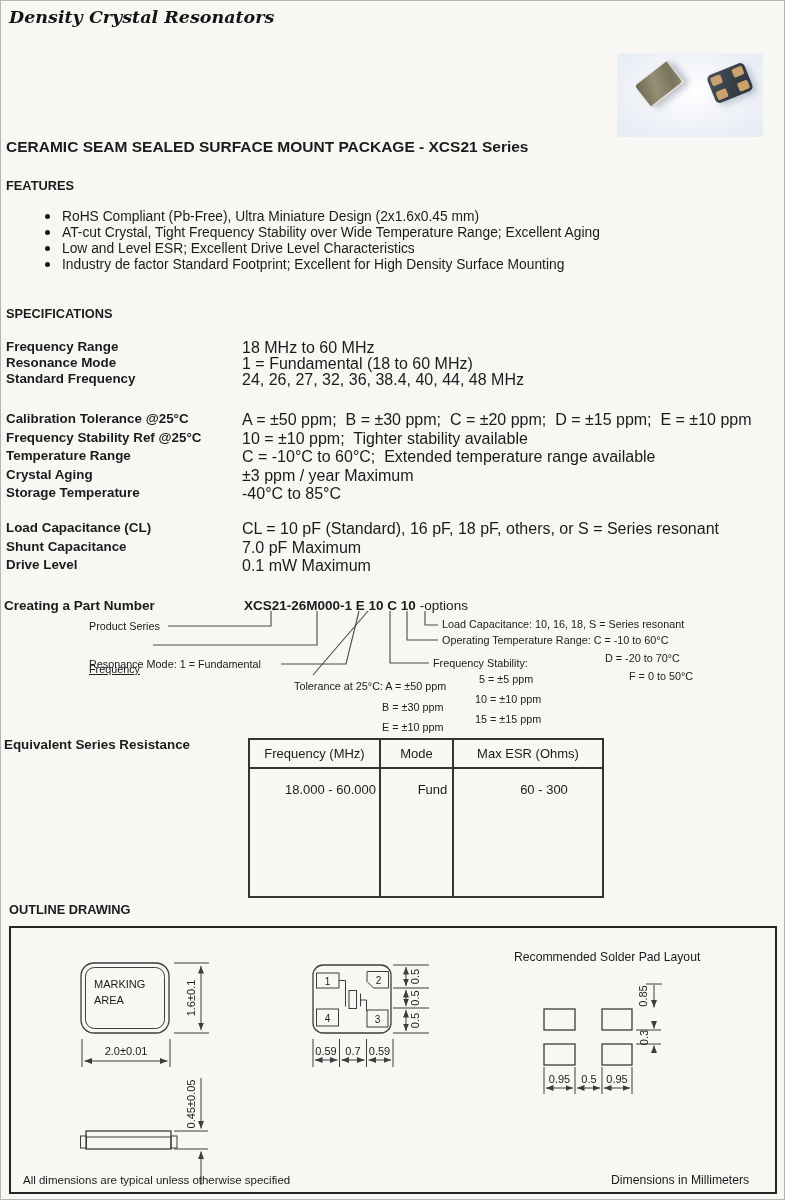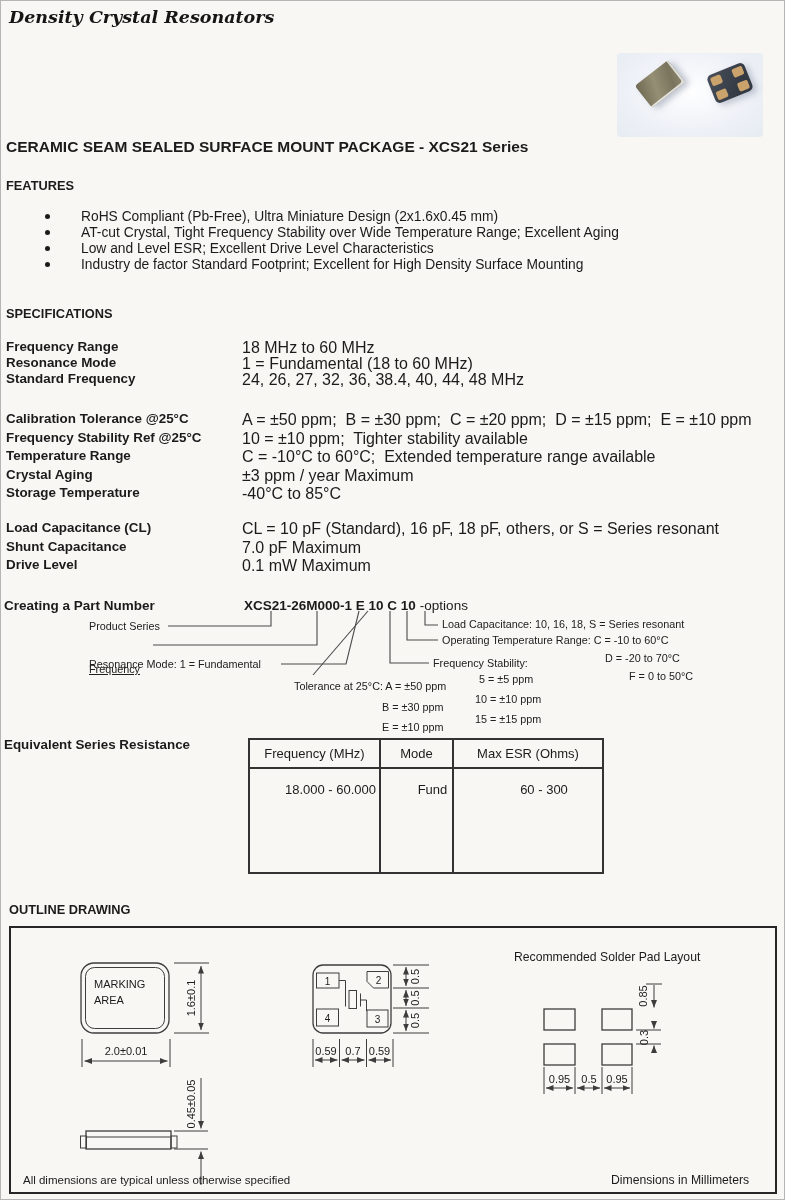--- a/index.html
+++ b/index.html
@@ -20,39 +20,39 @@
             background:linear-gradient(110deg,#6f6954 0%,#958f74 40%,#7a745e 75%,#8d8770 100%);
             box-shadow:3px 4px 6px rgba(140,150,170,.55), inset -2px -2px 0 rgba(255,255,255,.75);}
   .xtal-bot{position:absolute;left:93px;top:15px;width:40px;height:30px;border-radius:5px;
             transform:rotate(-22deg);background:linear-gradient(130deg,#4a505b,#343a44 70%);
             box-shadow:3px 4px 6px rgba(140,150,170,.5);}
   .pad{position:absolute;width:11px;height:9px;background:#c9a36b;border-radius:2px;}
   .pad.p1{left:3px;top:3px;} .pad.p2{left:26px;top:3px;}
   .pad.p3{left:3px;top:18px;} .pad.p4{left:26px;top:18px;}
   
   .feat{left:44px;top:208px;}
-  .frow{display:flex;height:16.1px;font-size:13.8px;align-items:flex-start;gap:19px;}
+  .frow{display:flex;height:16.1px;font-size:13.8px;align-items:flex-start;}
   .dot{width:5px;height:5px;border-radius:50%;background:#1b1b1b;margin:5px 12px 0 0;flex:none;}
   
   .sgroup{left:5px;}
   .srow{display:flex;}
   .g16 .srow{height:16.2px;} .g18 .srow{height:18.6px;}
   .sl{width:236px;flex:none;font-weight:bold;font-size:13.4px;}
   .sv{font-size:16px;white-space:pre-wrap;}
   
   .pnrow{left:3px;top:597px;font-size:13.5px;white-space:nowrap;}
   .pnh{font-weight:bold;display:inline-block;width:240px;}
   .pnn{font-weight:bold;}
   .pns{font-weight:normal;margin-left:4px;text-align:right;}
   .pnsvg{left:0;top:595px;}
   .pnsvg path{stroke:#4a4a4a;stroke-width:1.1;fill:none;}
   .cl{position:absolute;font-size:10.8px;color:#202020;white-space:nowrap;}
   
   .esrh{left:3px;top:736px;font-size:13.4px;font-weight:bold;}
-  .esrt{left:247px;top:737px;width:356px;height:136px;border:2px solid #333;box-sizing:border-box;
+  .esrt{left:247px;top:737px;width:356px;height:160px;border:2px solid #333;box-sizing:border-box;
         display:grid;grid-template-columns:129px 73px 1fr;grid-template-rows:29px 1fr;background:transparent;}
   .cell{display:flex;justify-content:center;font-size:13px;box-sizing:border-box;}
   .hc{align-items:center;border-bottom:2px solid #333;}
   .bc{align-items:flex-start;padding-top:13px;padding-left:32px;}
   .blft{border-left:2px solid #333;}
   
   .odh{left:8px;top:901px;}
   .odbox{left:8px;top:925px;width:768px;height:268px;border:2px solid #262626;box-sizing:border-box;}
   .od-svg{display:block;}
   .od-svg .ln{stroke:#3d3d3d;stroke-width:1.3;fill:none;}

